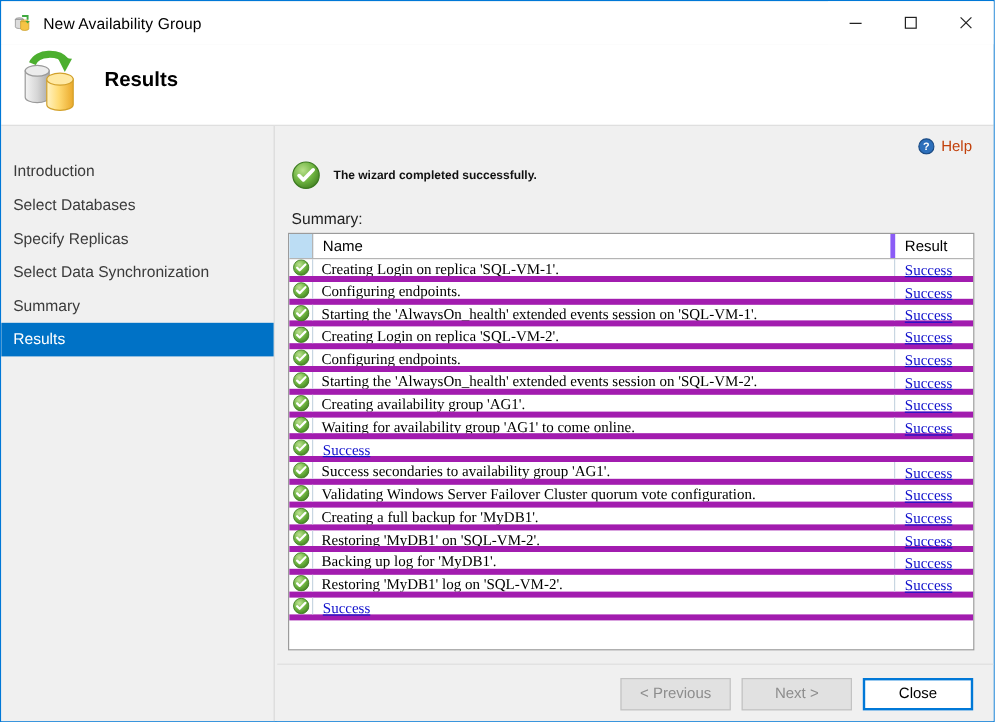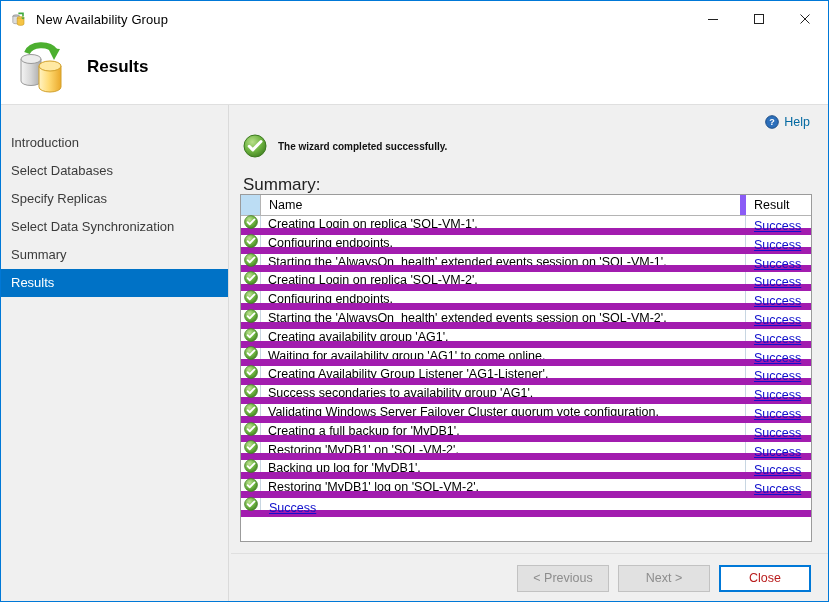--- a/index.html
+++ b/index.html
@@ -124,21 +124,21 @@
     position: absolute;
     right: 18px;
     top: 10px;
     font-size: 12.5px;
     color: #0b4f9e;
     display: flex;
     align-items: center;
     gap: 5px;
     white-space: nowrap;
   }
-  .help-label { text-decoration: none; color:#0369a1; }
+  .help-label { text-decoration: none; color:#c2410c; }
   .help-icon { width: 14px; height: 14px; display:block; }
 
   .status-row {
     position: absolute;
     left: 12px;
     top: 29px;
     display: flex;
     align-items: center;
   }
   .status-icon { width: 24px; height: 24px; flex: none; }
@@ -147,21 +147,21 @@
     font-size: 10px;
     font-weight: bold;
     color: #111111;
     white-space: nowrap;
   }
 
   .summary-label {
     position: absolute;
     left: 12px;
     top: 70px;
-    font-size: 17px;
+    font-size: 13px;
     color: #222222;
   }
 
   
   .grid {
     position: absolute;
     left: 9px;
     top: 89px;
     width: 572px;
     height: 348px;
@@ -182,38 +182,39 @@
     background: #bcddf4;
     border-right: 1px solid #b4b4b4;
     box-sizing: border-box;
   }
   .gh-name {
     flex: 1;
     font-size: 12.5px;
     color: #000000;
     padding-left: 8px;
     line-height: 20px;
-    border-right: 6px solid #8b5cf6;
+    border-right: 4px solid #8b5cf6;
     box-sizing: border-box;
     white-space: nowrap;
   }
   .gh-result {
     width: 65px;
     font-size: 12.5px;
     color: #000000;
     padding-left: 8px;
     line-height: 20px;
     box-sizing: border-box;
     white-space: nowrap;
   }
   .grid-row {
     display: flex;
     height: 18.8px;
-    border-bottom: 7px solid #a21caf;
-    box-sizing: border-box;
+    border-bottom: 5px solid #a21caf;
+    box-sizing: border-box;
+    font-family: Liberation Serif, serif;
   }
   .gr-icon {
     width: 20px;
     border-right: 1px solid #c8d6e2;
     box-sizing: border-box;
     display: flex;
     align-items: center;
     justify-content: center;
     flex: none;
   }
@@ -272,21 +273,21 @@
     border: 1px solid #c2c2c2;
     color: #8d8d8d;
     box-sizing: border-box;
     display: flex;
     align-items: center;
     justify-content: center;
   }
   .btn.enabled {
     background: #ffffff;
     border: 2px solid #0078d7;
-    color: #b91c1c;
+    color: #000000;
   }
 </style>
 </head>
 <body>
 
 <div id="window">
 
   <div class="titlebar">
     <div class="title-icon">
       <svg width="18" height="18" viewBox="0 0 18 18">
@@ -539,21 +540,20 @@
                   <radialGradient id="gRow" cx="0.38" cy="0.32" r="0.78">
                     <stop offset="0" stop-color="#bfe394"></stop>
                     <stop offset="0.55" stop-color="#6cb23f"></stop>
                     <stop offset="1" stop-color="#3d7a1e"></stop>
                   </radialGradient>
                 </defs>
                 <circle cx="12" cy="12" r="11" fill="url(#gRow)" stroke="#3c7a20" stroke-width="1.2"></circle>
                 <path d="M6.2 12.3 l3.6 3.6 8.2 -8.4" fill="none" stroke="#ffffff" stroke-width="3.2" stroke-linecap="round" stroke-linejoin="round"></path>
               </svg>
             </div>
-            <div class="gr-name">Creating Availability Group Listener 'AG1-Listener'.</div>
             <div class="gr-result"><span>Success</span></div>
           </div>
           <div class="grid-row">
             <div class="gr-icon">
               <svg width="14" height="14" viewBox="0 0 24 24">
                 <defs>
                   <radialGradient id="gRow" cx="0.38" cy="0.32" r="0.78">
                     <stop offset="0" stop-color="#bfe394"></stop>
                     <stop offset="0.55" stop-color="#6cb23f"></stop>
                     <stop offset="1" stop-color="#3d7a1e"></stop>

